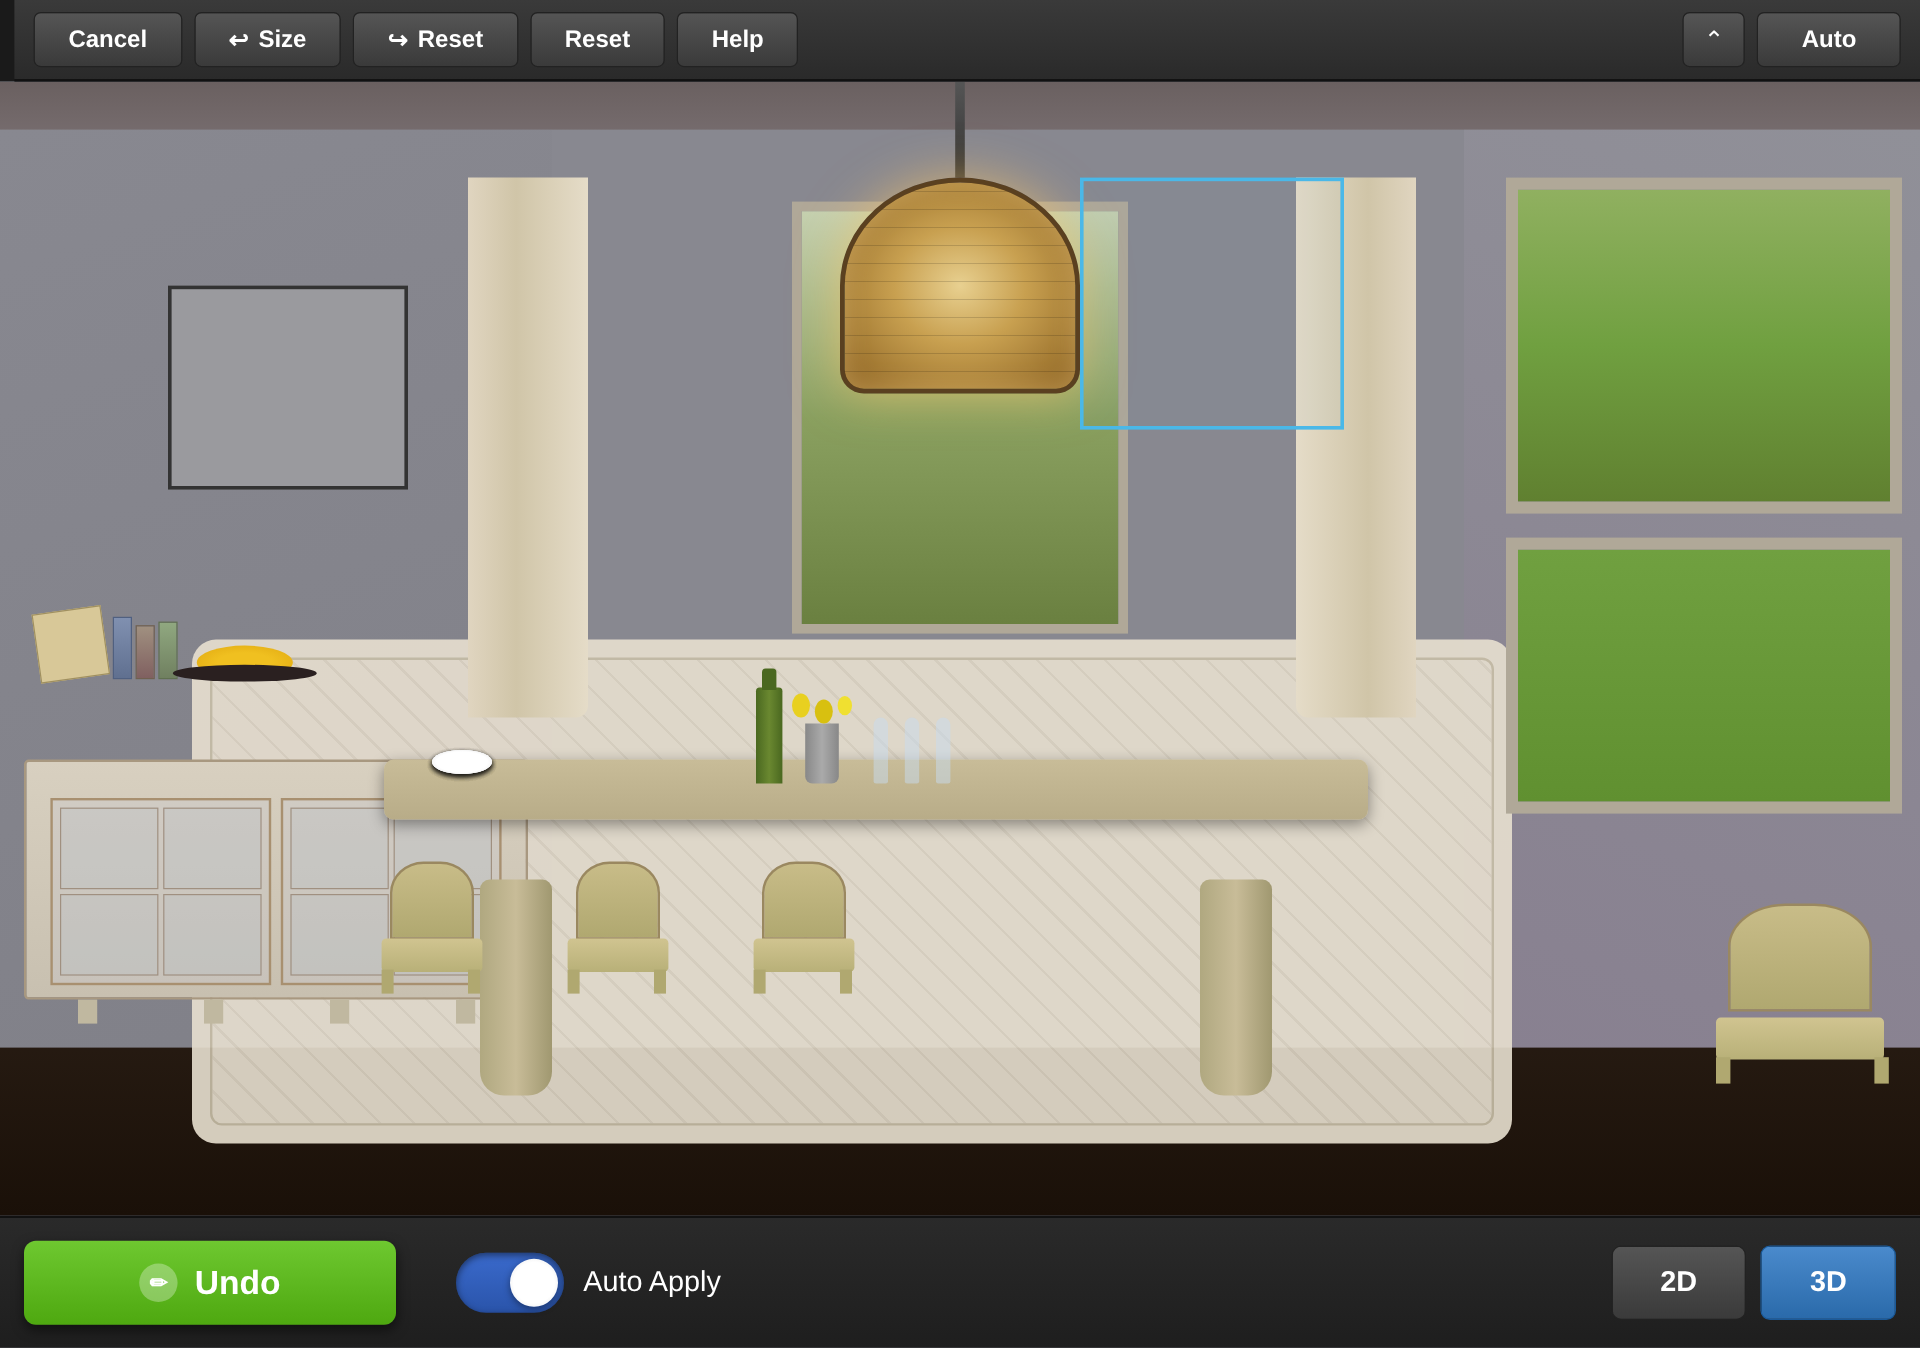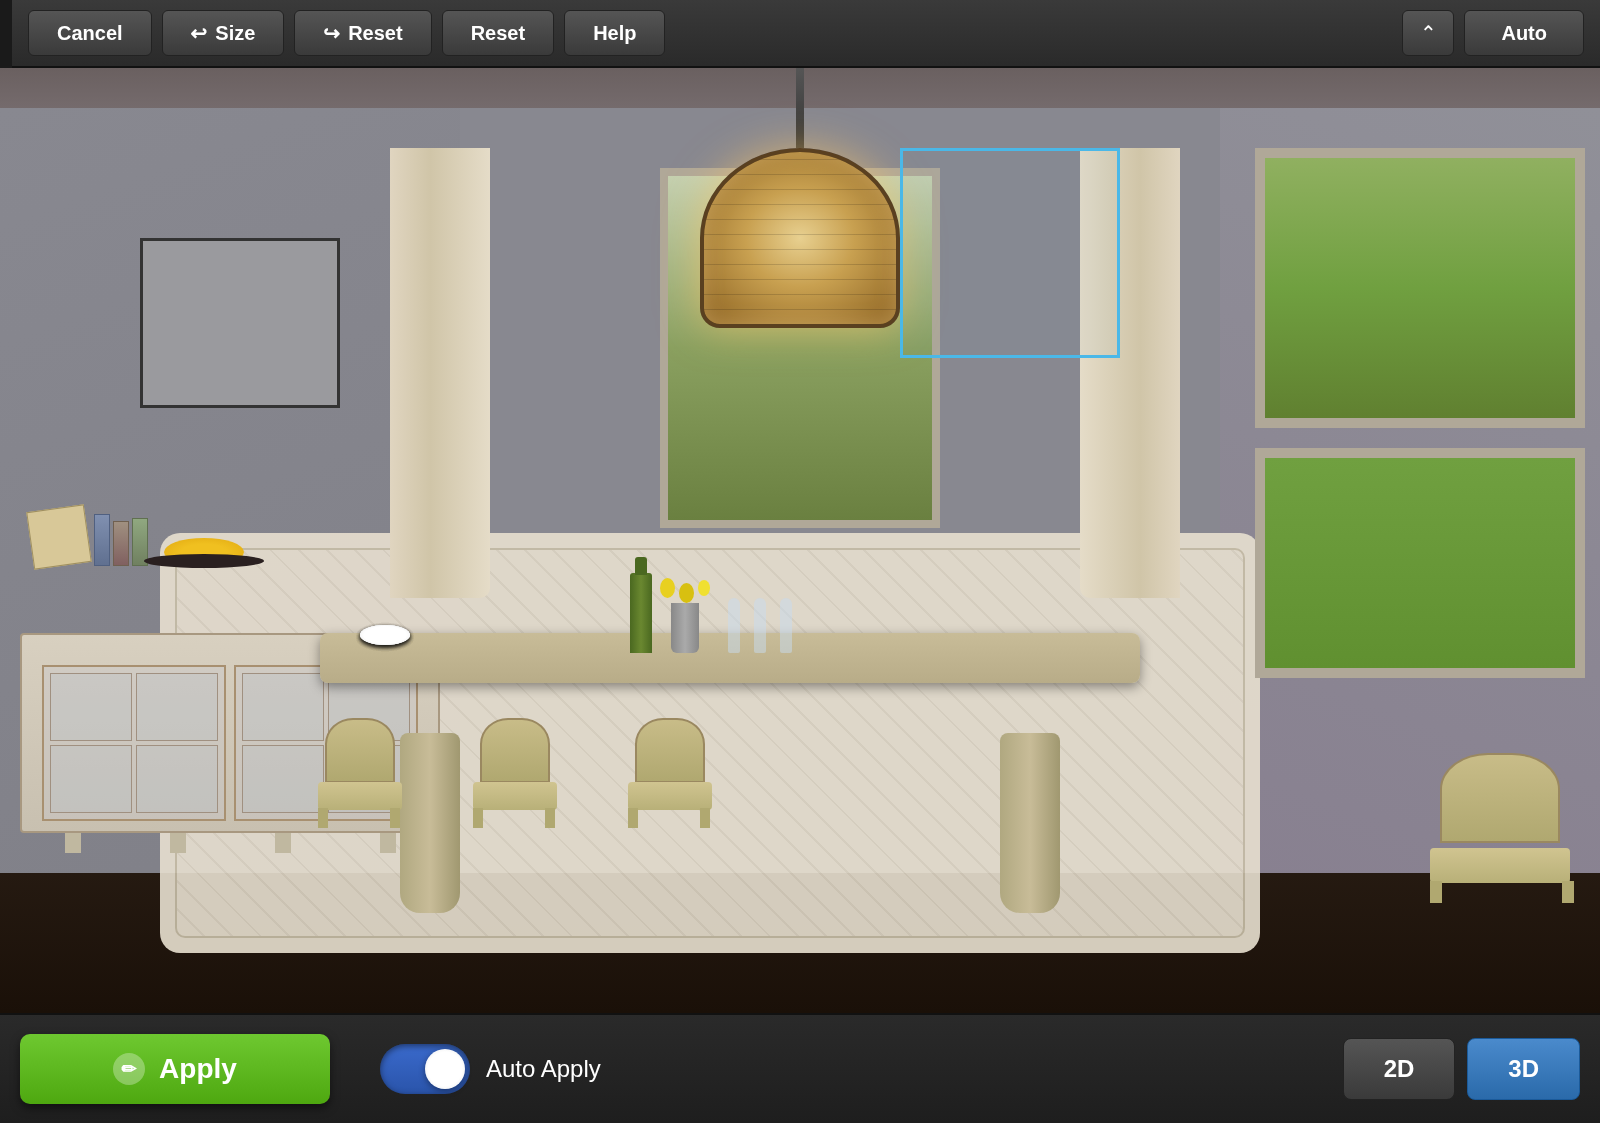--- a/index.html
+++ b/index.html
@@ -642,21 +642,21 @@
     </div>
   </div>
 </div>
 
 <div id="bottom-toolbar">
 
   <button class="apply-btn">
     <span class="apply-icon">
       <span>✏</span>
     </span>
-    <span>Apply</span>
+    <span>Undo</span>
   </button>
 
   <div class="auto-apply-group">
     <div class="toggle-track">
       <div class="toggle-thumb"></div>
     </div>
     <span class="auto-apply-label">Auto Apply</span>
   </div>
 
   <div class="view-btn-group">

